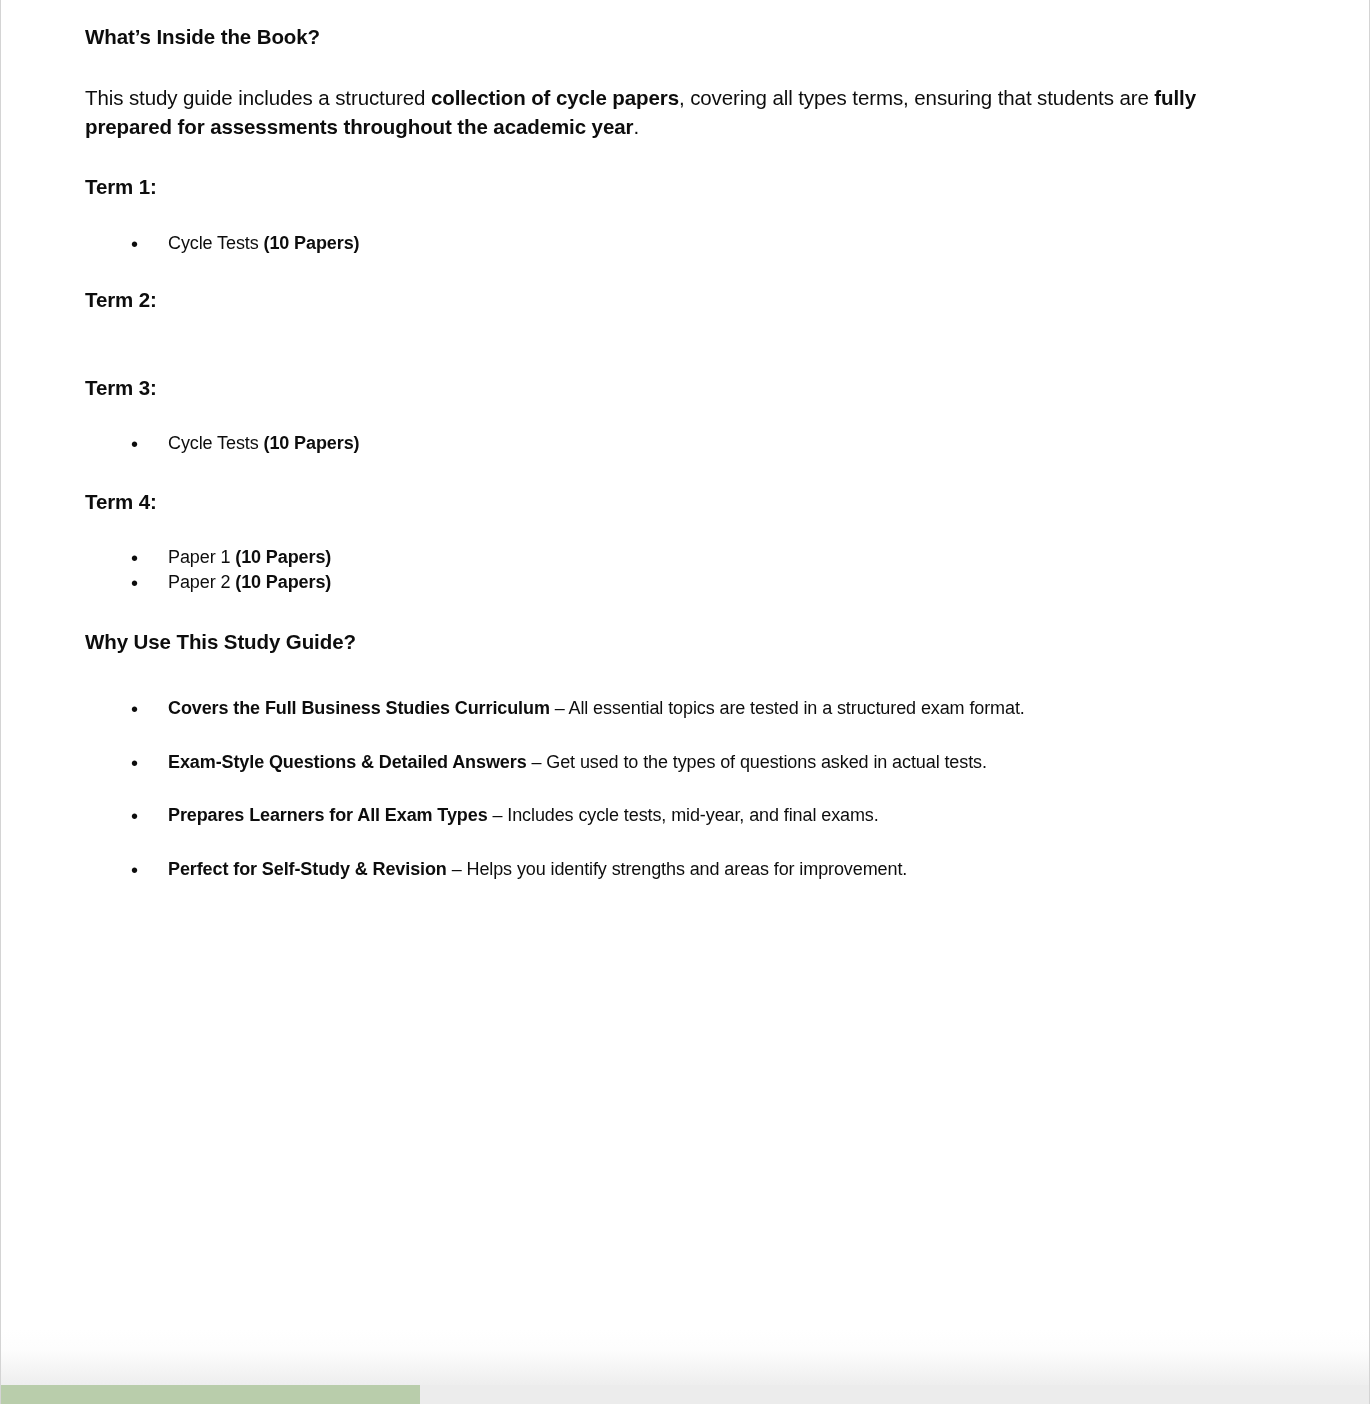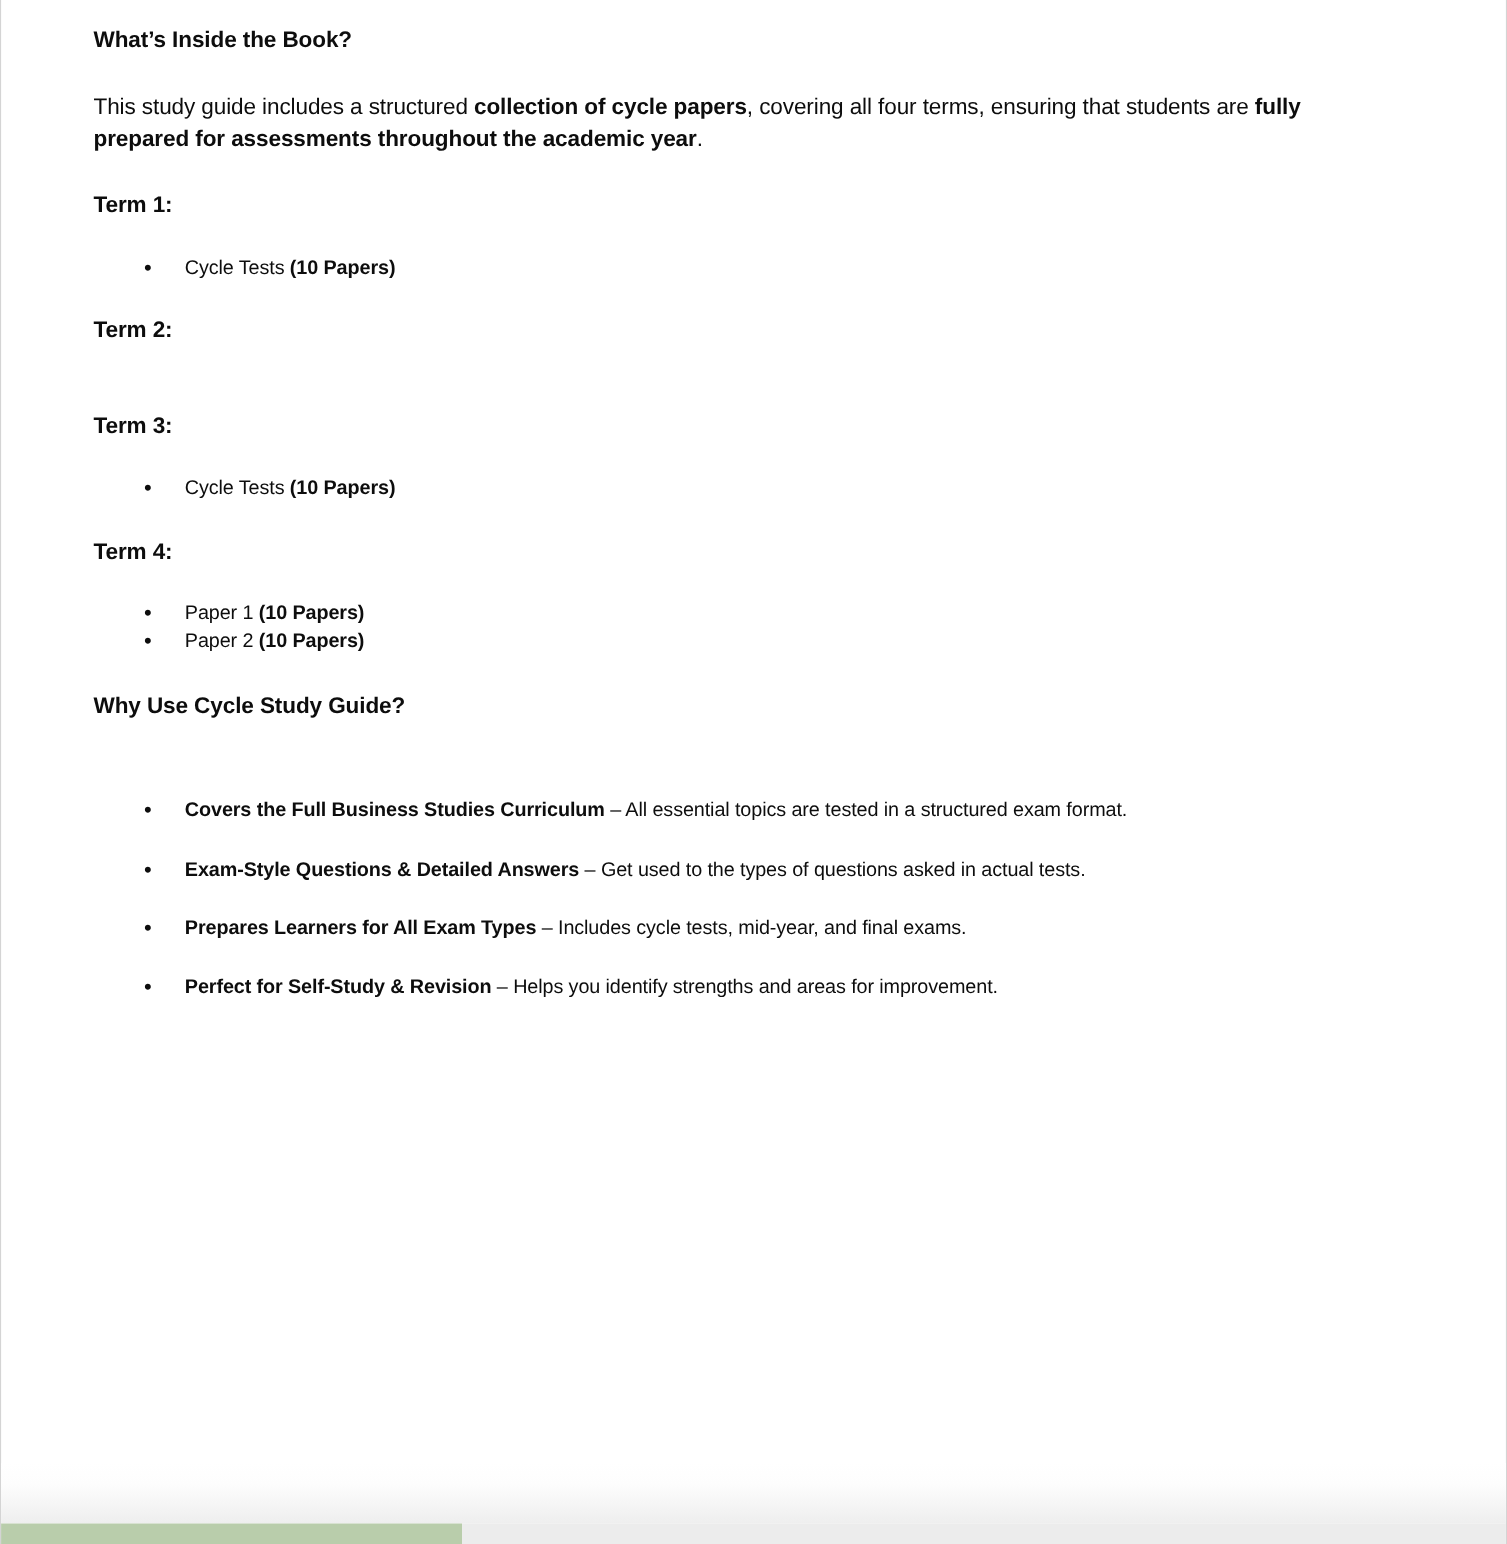--- a/index.html
+++ b/index.html
@@ -75,21 +75,20 @@
     content: "\2022";
     position: absolute;
     left: 46px;
     top: -1px;
     font-size: 20px;
     line-height: 1.42;
   }
 
   ul.bullets.wide > li {
     margin-bottom: 28px;
-    margin-top: 28px;
   }
   ul.bullets.wide > li:last-child {
     margin-bottom: 0;
   }
 
   .sp-1 { height: 32px; }
   .sp-2 { height: 31px; }
   .sp-3 { height: 30px; }
   .sp-4 { height: 28px; }
   .sp-5 { height: 29px; }
@@ -148,21 +147,21 @@
 <div class="page-frame"></div>
 
 <div class="doc">
 
   <div class="top-pad"></div>
 
   <h3 class="section-heading">What’s Inside the Book?</h3>
 
   <div class="sp-1"></div>
 
-  <p class="body-text"><span>This study guide includes a structured </span><b>collection of cycle papers</b><span>, covering all four terms, ensuring that students are </span><b>fully prepared for assessments throughout the academic year</b><span>.</span></p>
+  <p class="body-text"><span>This study guide includes a structured </span><b>collection of cycle papers</b><span>, covering all types terms, ensuring that students are </span><b>fully prepared for assessments throughout the academic year</b><span>.</span></p>
 
   <div class="sp-2"></div>
 
   <h3 class="section-heading">Term 1:</h3>
   <div class="sp-3"></div>
   <ul class="bullets">
     <li><span>Cycle Tests </span><b>(10 Papers)</b></li>
   </ul>
 
   <div class="sp-4"></div>
@@ -184,21 +183,21 @@
 
   <h3 class="section-heading">Term 4:</h3>
   <div class="sp-9"></div>
   <ul class="bullets">
     <li><span>Paper 1 </span><b>(10 Papers)</b></li>
     <li><span>Paper 2 </span><b>(10 Papers)</b></li>
   </ul>
 
   <div class="sp-10"></div>
 
-  <h3 class="section-heading">Why Use Cycle Study Guide?</h3>
+  <h3 class="section-heading">Why Use This Study Guide?</h3>
 
   <div class="sp-11"></div>
 
   <ul class="bullets wide">
     <li><b>Covers the Full Business Studies Curriculum</b><span> – All essential topics are tested in a structured exam format.</span></li>
     <li><b>Exam-Style Questions &amp; Detailed Answers</b><span> – Get used to the types of questions asked in actual tests.</span></li>
     <li><b>Prepares Learners for All Exam Types</b><span> – Includes cycle tests, mid-year, and final exams.</span></li>
     <li><b>Perfect for Self-Study &amp; Revision</b><span> – Helps you identify strengths and areas for improvement.</span></li>
   </ul>
 

